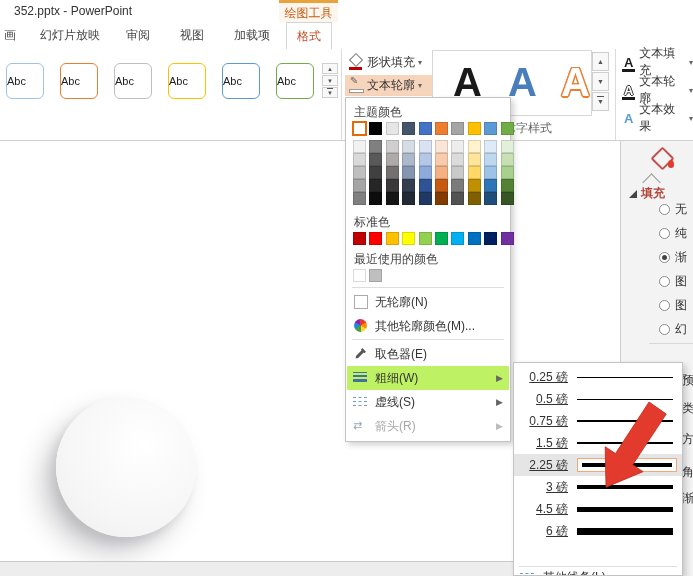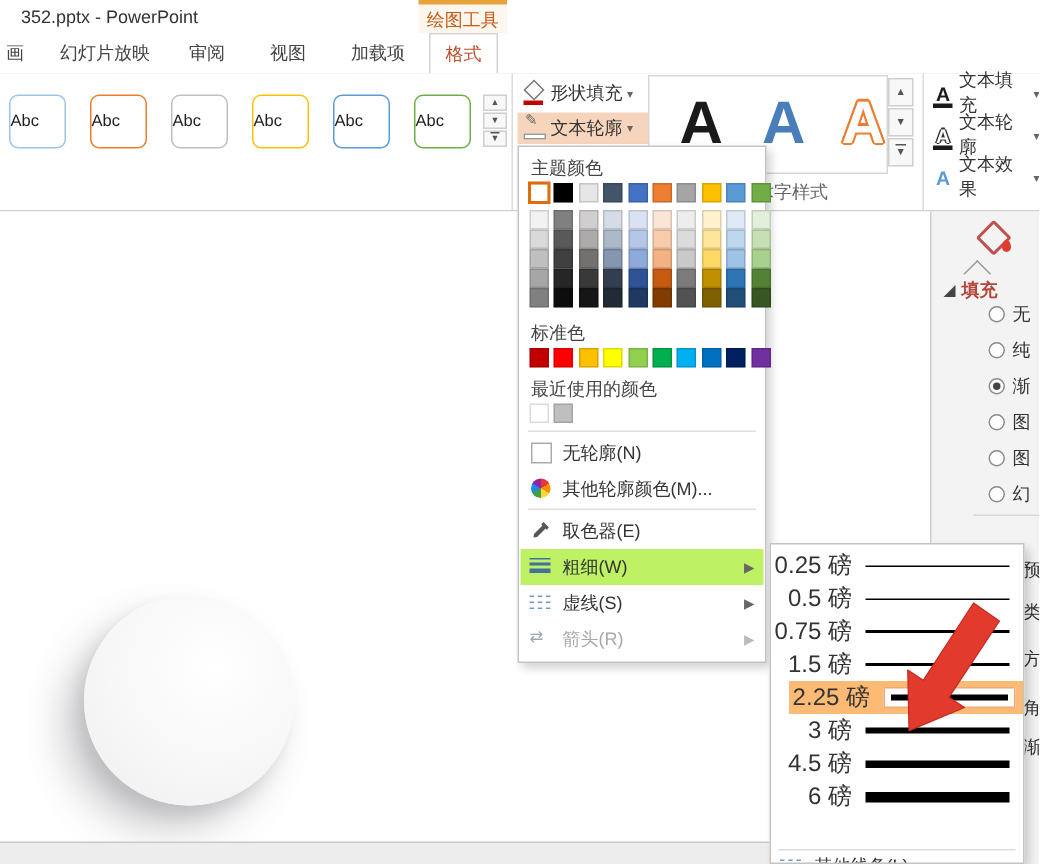--- a/index.html
+++ b/index.html
@@ -110,25 +110,25 @@
   .wheel{position:absolute;left:1px;top:1px;width:13px;height:13px;border-radius:50%;
      background:conic-gradient(#e53935 0 60deg,#fb8c00 60deg 120deg,#fdd835 120deg 180deg,#43a047 180deg 240deg,#1e88e5 240deg 300deg,#8e24aa 300deg 360deg);}
   .weight-ic div{width:14px;background:#41719c;margin:2px 0;}
   .dash-ic div{width:14px;border-top:1px dashed #6f9bc6;margin:3px 0;}
   .arrow-ic{font-size:11px;color:#9aa7b5;line-height:15px;}
 
   
   .submenu{position:absolute;left:513px;top:362px;width:170px;height:214px;background:#fff;
      border:1px solid #c3c3c3;box-shadow:3px 3px 6px rgba(0,0,0,.18);box-sizing:border-box;z-index:6;overflow:hidden;}
   .weight-rows{position:absolute;left:0;top:3px;width:168px;}
-  .weight-row{height:22px;display:flex;align-items:center;font-size:16px;color:#333;position:relative;}
+  .weight-row{height:22px;display:flex;align-items:center;font-size:12px;color:#333;position:relative;text-decoration:underline;}
   .w-label{width:54px;text-align:right;flex:0 0 54px;}
   .w-wrap{flex:1;margin:0 9px 0 9px;display:flex;align-items:center;}
   .w-line{width:100%;background:#000;}
-  .weight-row.sel{background:#fdba74;margin-left:12px;}
+  .weight-row.sel{background:#e5e5e5;}
   .weight-row.sel .w-wrap{border:1px solid #f0a878;background:#fffdfb;padding:4px 4px;margin-right:5px;}
   .sub-sep{position:absolute;left:5px;top:203px;width:158px;height:1px;background:#dedede;}
   .more-row{position:absolute;left:6px;top:206px;display:flex;align-items:center;gap:7px;font-size:12px;color:#333;}
 
   
   .red-arrow{position:absolute;left:594px;top:397px;width:86px;height:96px;z-index:9;pointer-events:none;}
 </style>
 </head>
 <body>
 

